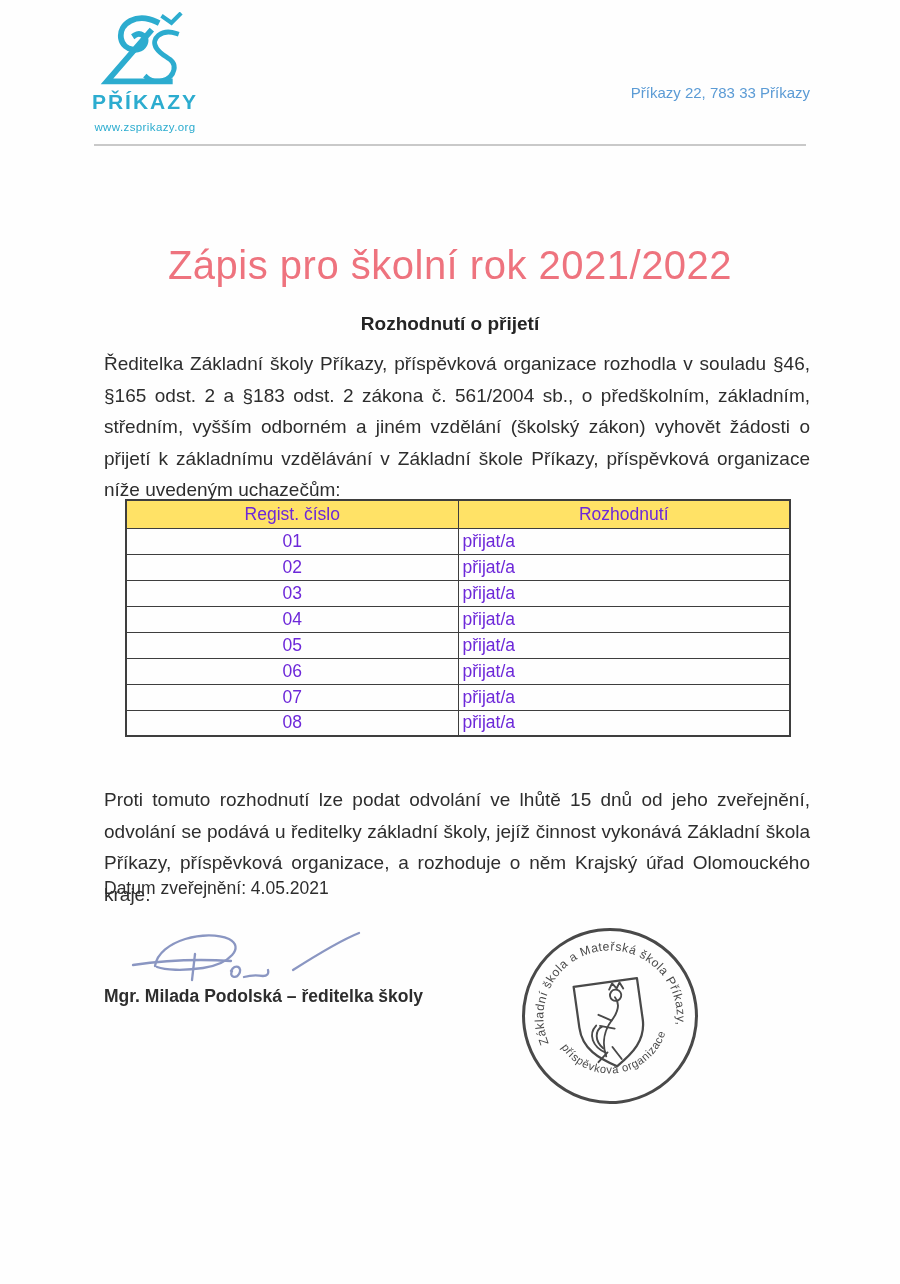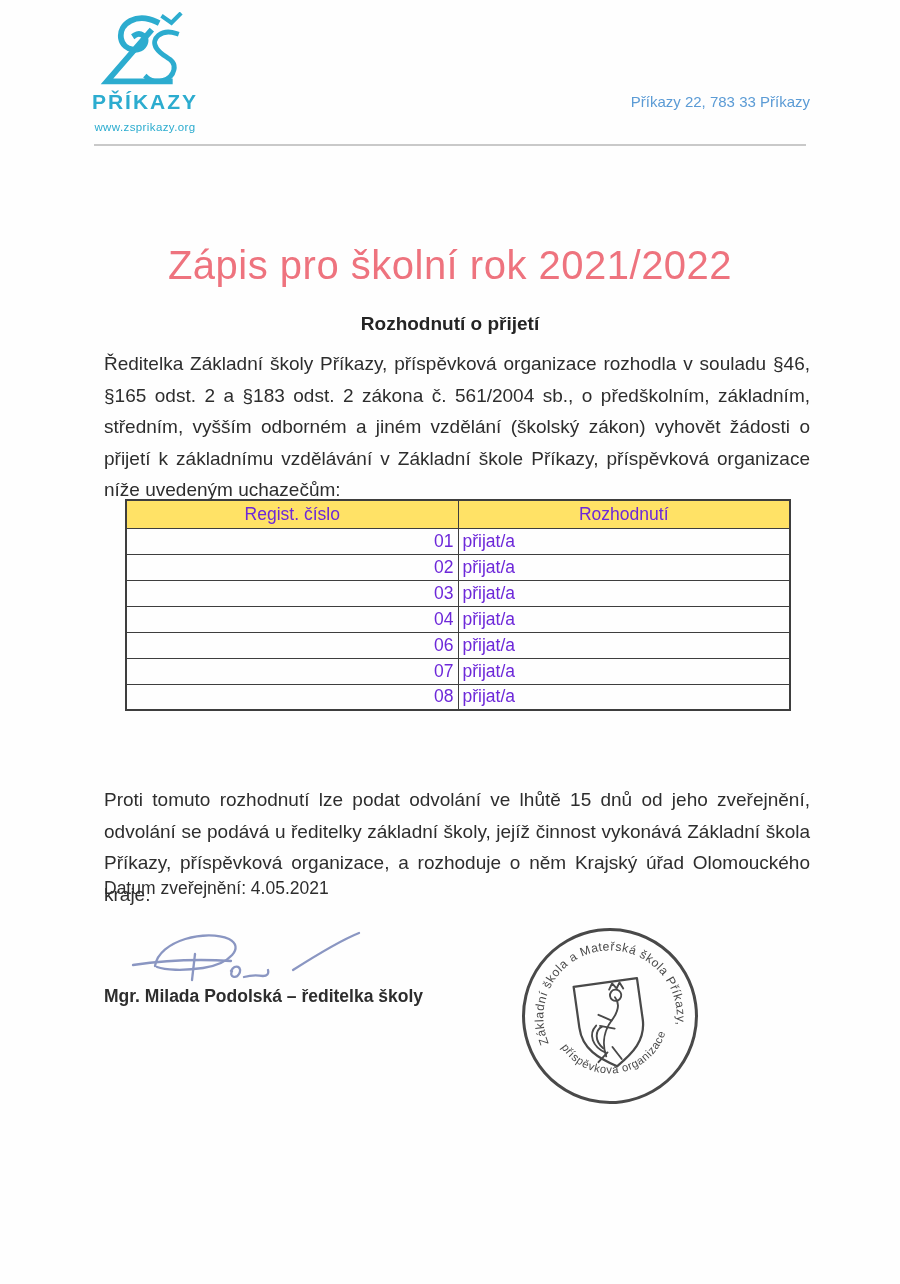--- a/index.html
+++ b/index.html
@@ -40,21 +40,21 @@
     font-size:11.5px;font-weight:normal;letter-spacing:.4px;
     margin-top:7px;
   }
   .school-name{
     position:absolute;left:218px;top:44px;width:600px;
     text-align:center;
     color:var(--school-name-blue);
     font-size:19px;font-weight:bold;
   }
   .school-address{
-    position:absolute;top:93px;right:90px;
+    position:absolute;top:84px;right:90px;
     color:var(--address-blue);
     font-size:15px;
   }
   .header-rule{
     position:absolute;left:94px;top:144px;width:712px;height:2px;
     background:#c9c9c9;
   }
   
   .doc-title{
     position:absolute;left:0;top:243px;width:100%;
@@ -87,21 +87,21 @@
   }
   .admission-table th,.admission-table td{
     border:1.5px solid var(--table-border);
     height:26px;padding:1px 4px;
   }
   .admission-table{border:2px solid var(--table-border);}
   .admission-table th{
     background:var(--table-header-yellow);
     font-weight:normal;text-align:center;height:28px;
   }
-  .admission-table td:first-child{width:252px;text-align:right;margin-left:16px;}
+  .admission-table td:first-child{width:252px;text-align:center;margin-left:16px;}
   .admission-table td:last-child{text-align:left;}
   
   .signature-svg{position:absolute;left:125px;top:928px;}
   .signer-name{
     position:absolute;left:104px;top:986px;
     font-size:17.5px;color:var(--body-text);font-weight:bold;
   }
   .stamp-svg{
     position:absolute;left:516px;top:922px;
     transform:rotate(-8deg);
@@ -151,20 +151,24 @@
         <tr>
           <td>02</td>
           <td>přijat/a</td>
         </tr>
         <tr>
           <td>03</td>
           <td>přijat/a</td>
         </tr>
         <tr>
           <td>04</td>
+          <td>přijat/a</td>
+        </tr>
+        <tr>
+          <td>05</td>
           <td>přijat/a</td>
         </tr>
         <tr>
           <td>06</td>
           <td>přijat/a</td>
         </tr>
         <tr>
           <td>07</td>
           <td>přijat/a</td>
         </tr>

